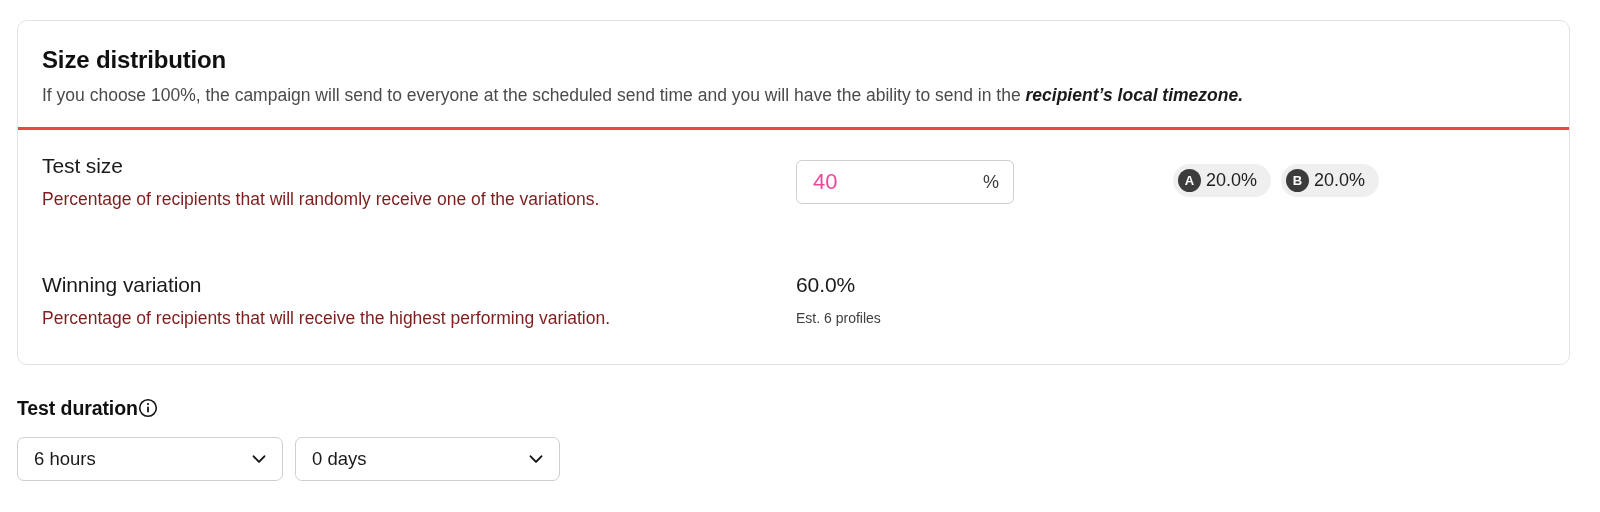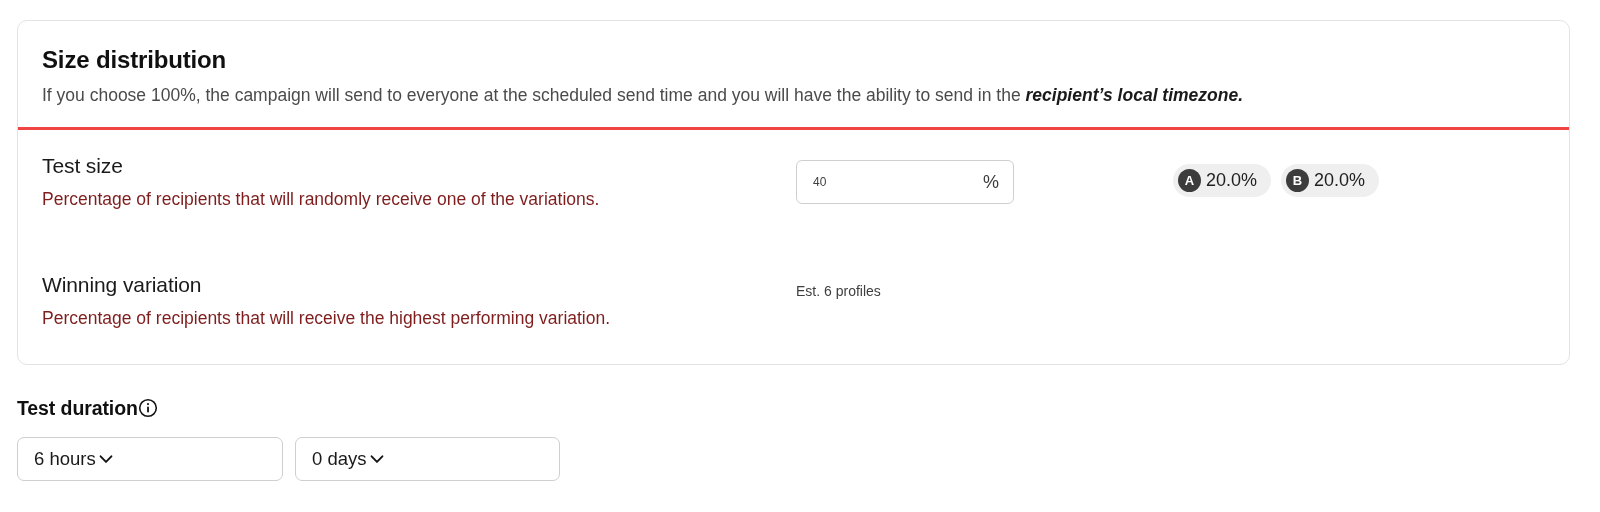--- a/index.html
+++ b/index.html
@@ -107,22 +107,22 @@
     box-sizing: border-box;
     background: #ffffff;
     border: 1px solid #cfcfcf;
     border-radius: 6px;
     display: flex;
     align-items: center;
     justify-content: space-between;
     padding: 0 14px 0 16px;
   }
   .input-value {
-    font-size: 12px;
-    color: #404040;
+    font-size: 22px;
+    color: #ec4899;
     line-height: 22px;
     border: none;
     outline: none;
     background: transparent;
     width: 120px;
     padding: 0;
     font-family: inherit;
   }
   .input-suffix {
     font-size: 18px;
@@ -218,21 +218,21 @@
   }
   .select {
     position: relative;
     box-sizing: border-box;
     height: 44px;
     background: #ffffff;
     border: 1px solid #cfcfcf;
     border-radius: 7px;
     display: flex;
     align-items: center;
-    justify-content: flex-start;
+    justify-content: space-between;
     padding: 0 13px 0 16px;
     cursor: pointer;
   }
   .select-hours { width: 266px; }
   .select-days  { width: 265px; }
   .select-value {
     font-size: 18.5px;
     color: #1a1a1a;
     line-height: 22px;
   }
@@ -284,20 +284,21 @@
       </div>
 
       <div class="row row-winning">
 
         <div class="row-label-block">
           <div class="row-label">Winning variation</div>
           <div class="row-desc">Percentage of recipients that will receive the highest performing variation.</div>
         </div>
 
         <div class="winning-values">
+          <div class="winning-pct">60.0%</div>
           <div class="winning-est">Est. 6 profiles</div>
         </div>
       </div>
 
     </div>
   </div>
 
   <div class="duration-section">
 
     <div class="duration-head">

